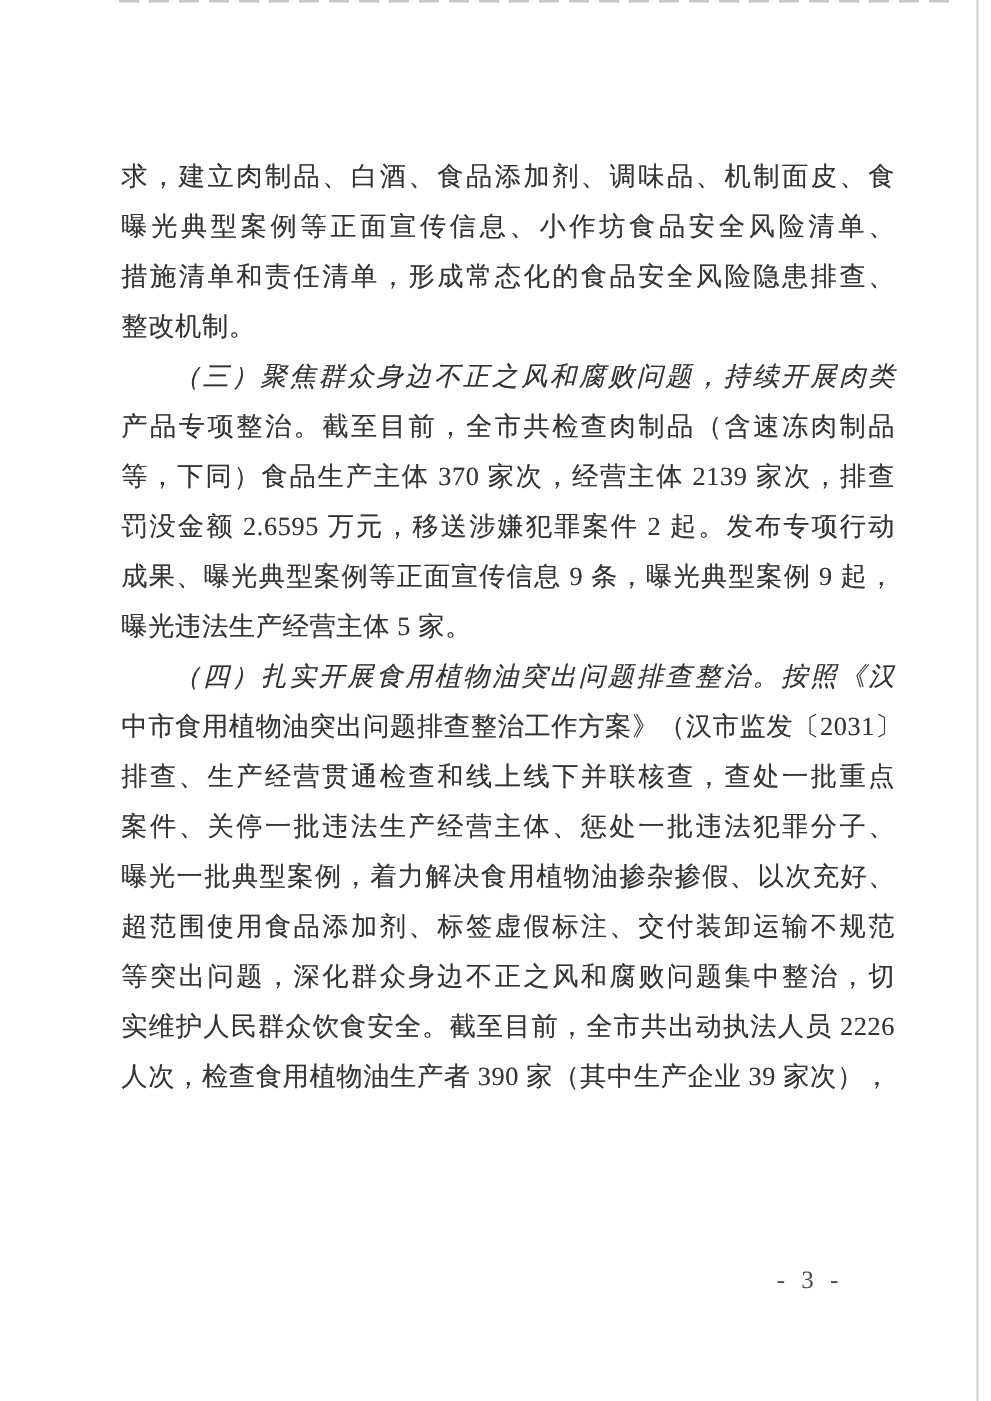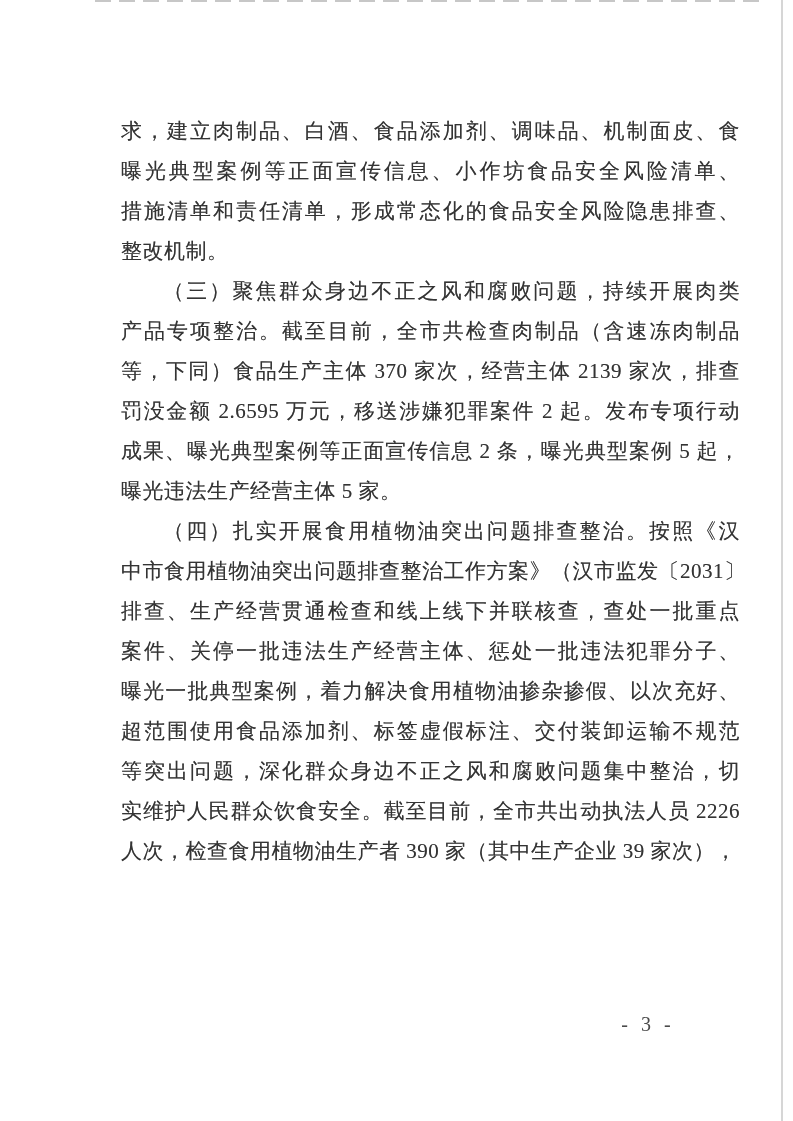--- a/index.html
+++ b/index.html
@@ -32,38 +32,38 @@
     top: 0;
     left: 781px;
     width: 2px;
     height: 1121px;
     background: #cfcfcf;
     opacity: 0.85;
   }
   .text-block {
     position: absolute;
     left: 97px;
-    top: 111px;
+    top: 121px;
     width: 619px;
     color: #333333;
-    margin-left: 24px;
   }
   .line {
     height: 40px;
     line-height: 40px;
     font-size: 21px;
     letter-spacing: 0.5px;
     white-space: nowrap;
     text-align: justify;
     text-align-last: justify;
     color: #343434;
     text-shadow: 0 0 0.5px rgba(70,70,70,0.55);
   }
   .line.indent {
     text-indent: 2em;
+    font-style: italic;
   }
   .line.para-end {
     text-align-last: left;
   }
   .page-number {
     position: absolute;
     top: 1010px;
     left: 600px;
     width: 96px;
     height: 28px;
@@ -84,21 +84,21 @@
 
   <div class="text-block">
     <div class="line">求，建立肉制品、白酒、食品添加剂、调味品、机制面皮、食</div>
     <div class="line">曝光典型案例等正面宣传信息、小作坊食品安全风险清单、</div>
     <div class="line">措施清单和责任清单，形成常态化的食品安全风险隐患排查、</div>
     <div class="line para-end">整改机制。</div>
     <div class="line indent">（三）聚焦群众身边不正之风和腐败问题，持续开展肉类</div>
     <div class="line">产品专项整治。截至目前，全市共检查肉制品（含速冻肉制品</div>
     <div class="line">等，下同）食品生产主体 370 家次，经营主体 2139 家次，排查</div>
     <div class="line">罚没金额 2.6595 万元，移送涉嫌犯罪案件 2 起。发布专项行动</div>
-    <div class="line">成果、曝光典型案例等正面宣传信息 2 条，曝光典型案例 5 起，</div>
+    <div class="line">成果、曝光典型案例等正面宣传信息 9 条，曝光典型案例 9 起，</div>
     <div class="line para-end">曝光违法生产经营主体 5 家。</div>
     <div class="line indent">（四）扎实开展食用植物油突出问题排查整治。按照《汉</div>
     <div class="line">中市食用植物油突出问题排查整治工作方案》（汉市监发〔2031〕</div>
     <div class="line">排查、生产经营贯通检查和线上线下并联核查，查处一批重点</div>
     <div class="line">案件、关停一批违法生产经营主体、惩处一批违法犯罪分子、</div>
     <div class="line">曝光一批典型案例，着力解决食用植物油掺杂掺假、以次充好、</div>
     <div class="line">超范围使用食品添加剂、标签虚假标注、交付装卸运输不规范</div>
     <div class="line">等突出问题，深化群众身边不正之风和腐败问题集中整治，切</div>
     <div class="line">实维护人民群众饮食安全。截至目前，全市共出动执法人员 2226</div>
     <div class="line para-end">人次，检查食用植物油生产者 390 家（其中生产企业 39 家次），</div>

